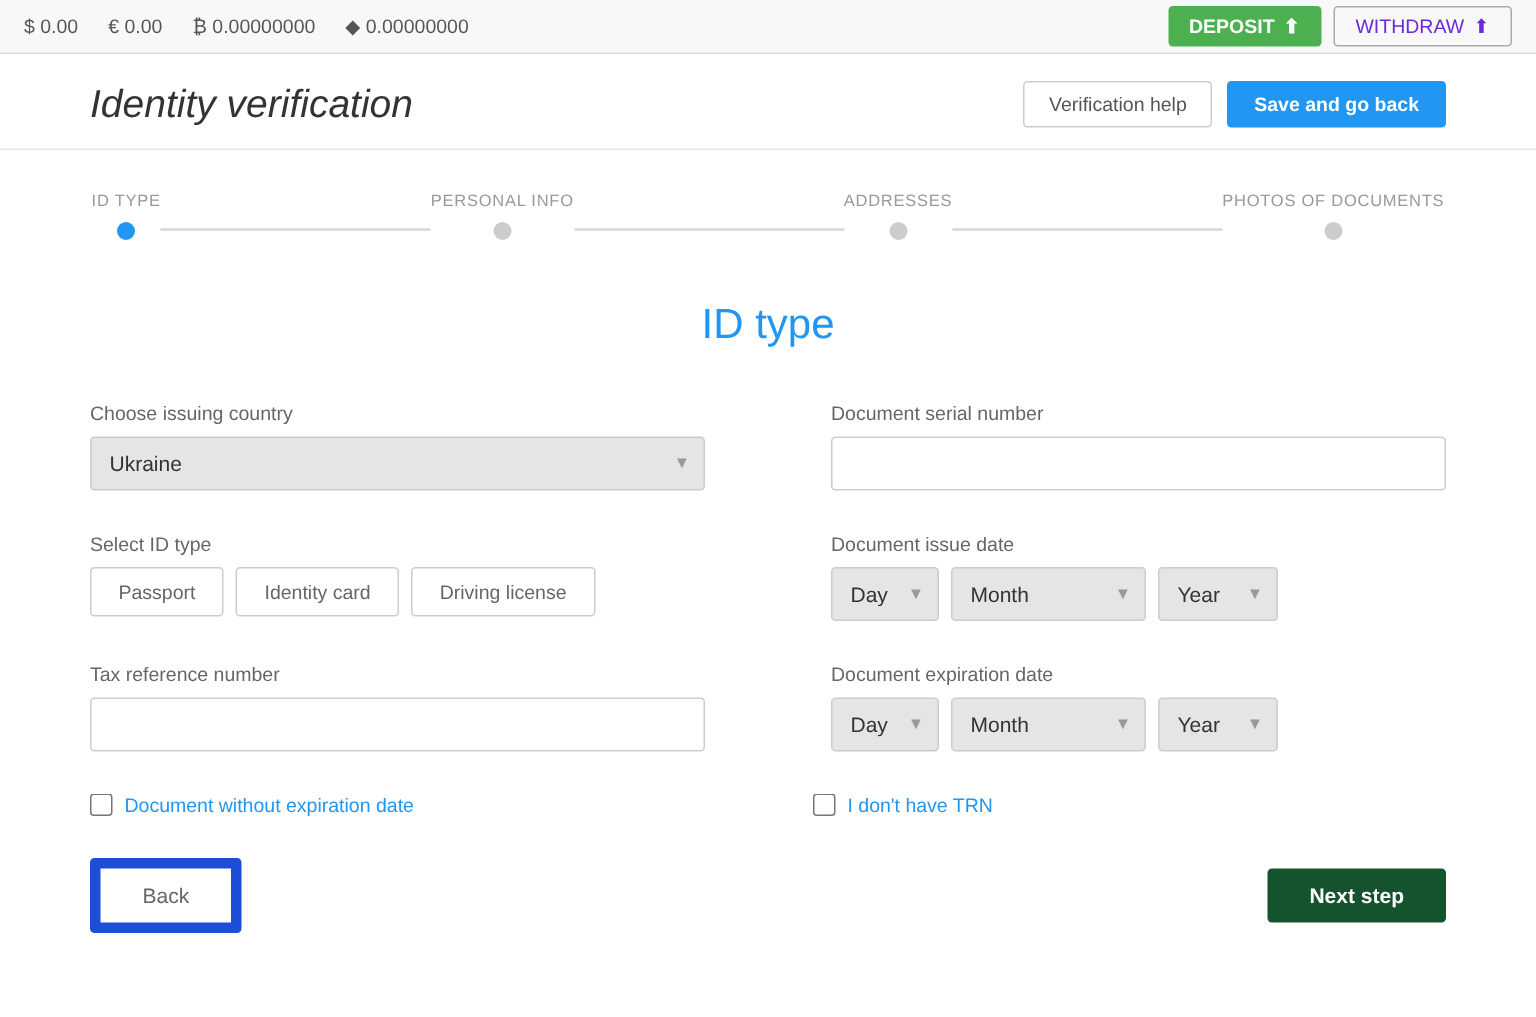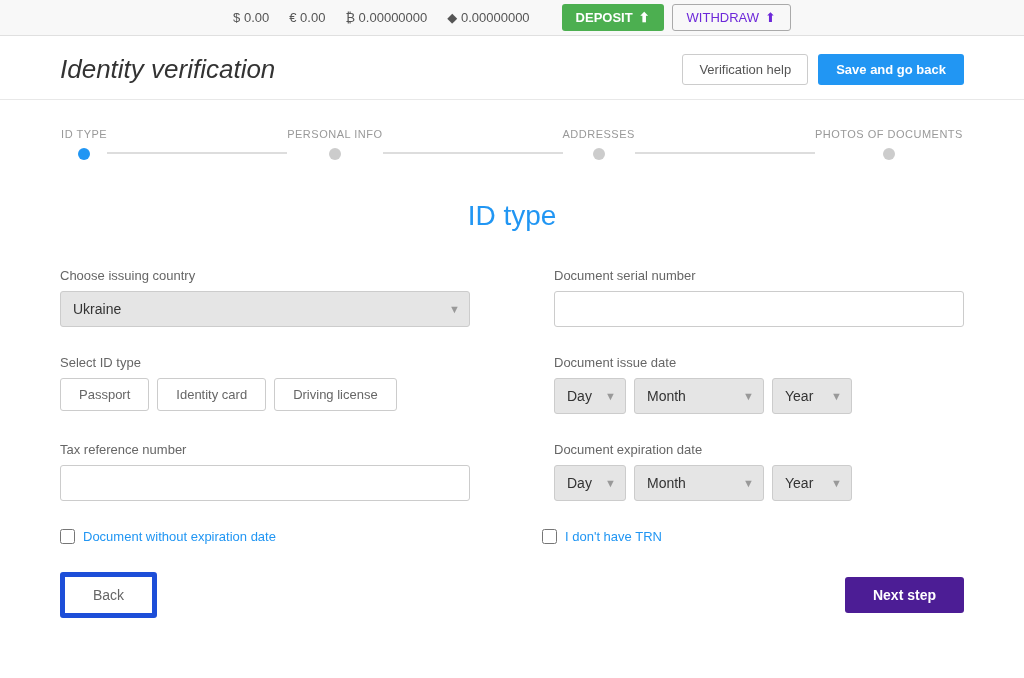--- a/index.html
+++ b/index.html
@@ -2,21 +2,21 @@
 <html><head>
   <meta charset="utf-8">
   <style>
     * { box-sizing: border-box; margin: 0; padding: 0; }
     body { font-family: Arial, sans-serif; font-size: 14px; background: #fff; color: #333; }
 
     
     .topbar {
       display: flex;
       align-items: center;
-      justify-content: center;
+      justify-content: space-between;
       background: #f8f8f8;
       border-bottom: 1px solid #e0e0e0;
       padding: 0 16px;
       height: 36px;
       gap: 32px;
     }
     .topbar-left {
       display: flex;
       gap: 20px;
       font-size: 13px;
@@ -258,29 +258,29 @@
     
     .bottom-actions {
       display: flex;
       justify-content: space-between;
       align-items: center;
       margin-top: 20px;
     }
     .btn-back {
       background: #fff;
       color: #666;
-      border: 5px solid #1d4ed8;
+      border: 7px solid #1d4ed8;
       padding: 10px 28px;
       border-radius: 3px;
       cursor: pointer;
       font-size: 14px;
       text-align: right;
     }
     .btn-next {
-      background: #4c1d95;
+      background: #14532d;
       color: #fff;
       border: none;
       padding: 10px 28px;
       border-radius: 3px;
       cursor: pointer;
       font-size: 14px;
       font-weight: bold;
     }
   </style>
 </head>

